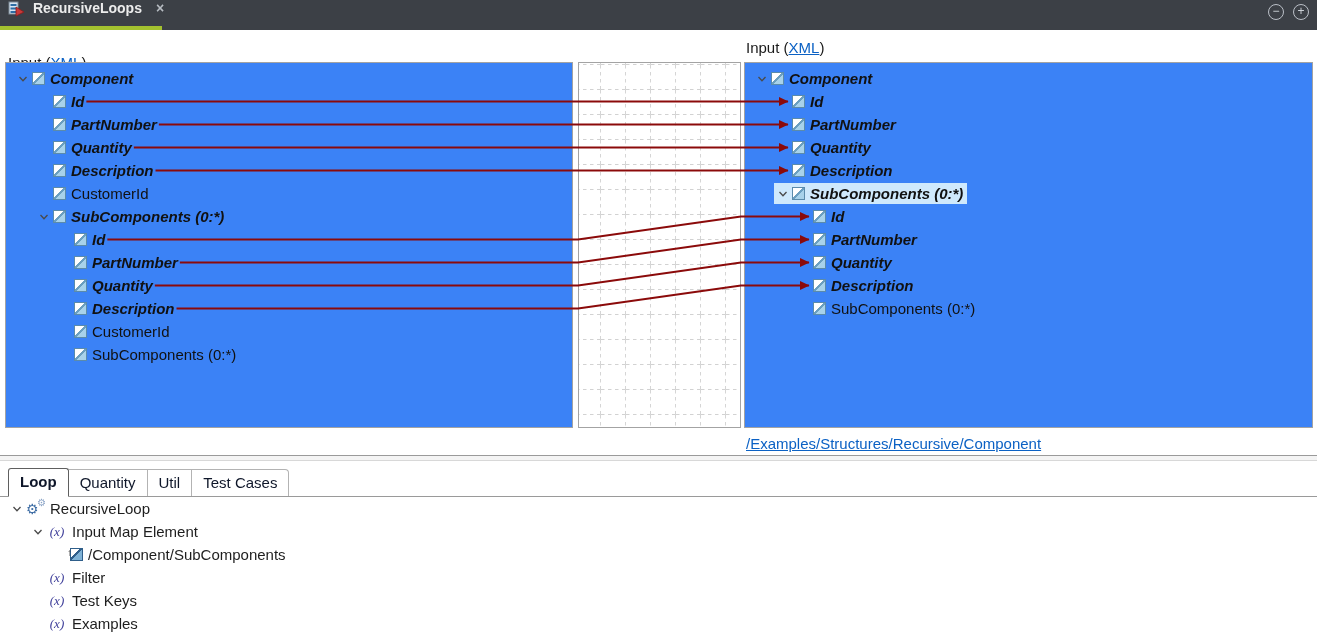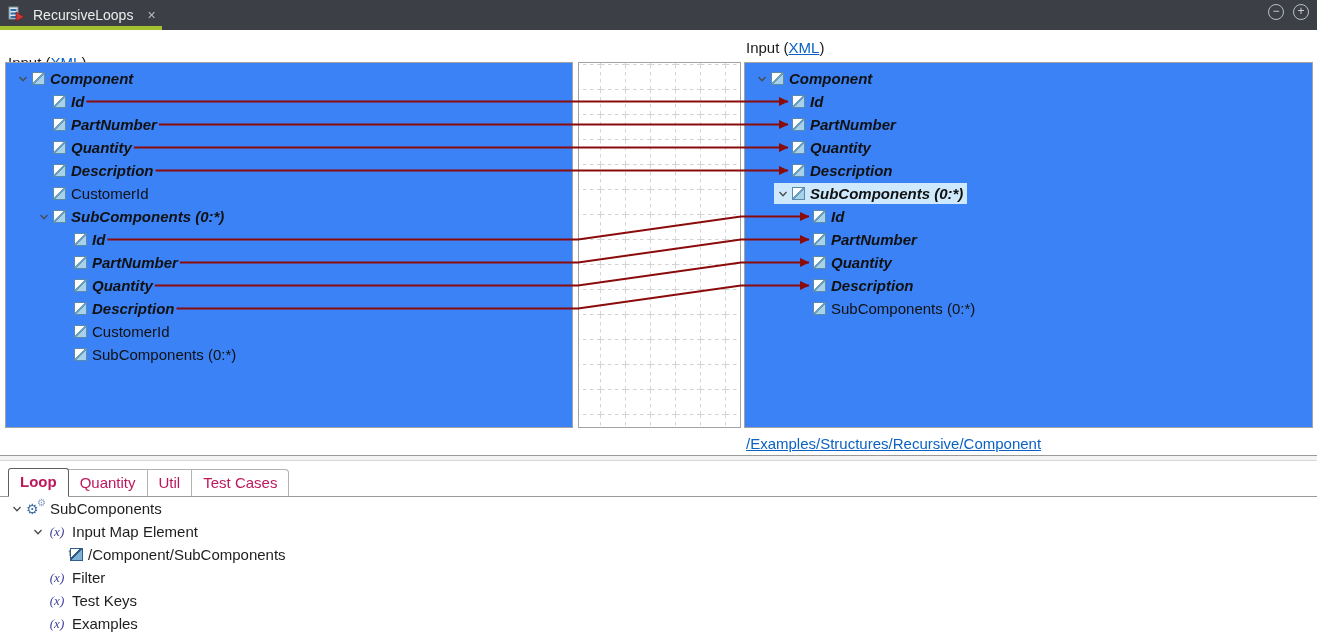--- a/index.html
+++ b/index.html
@@ -2,21 +2,21 @@
 <html><head>
 <meta charset="utf-8">
 <style>
   * { box-sizing: border-box; margin: 0; padding: 0; }
   html,body { width:1317px; height:642px; }
   body { font-family:"Liberation Sans", sans-serif; background:#fff; }
   #page { position:relative; width:1317px; height:642px; background:#fff; overflow:hidden; }
 
   
   .titlebar { position:absolute; left:0; top:0; width:1317px; height:30px; background:#3c4046; }
-  .doc-tab { position:absolute; left:0; top:0; height:30px; display:flex; align-items:center; padding:0 10px 0 8px; }
+  .doc-tab { position:absolute; left:0; top:0; height:30px; display:flex; padding:0 10px 0 8px;font-weight:bold; }
   .doc-tab .title { color:#ececec; font-size:14px; margin-left:7px; }
   .doc-tab .close { color:#b7bcc2; font-size:14px; margin-left:14px; cursor:default; }
   .tab-underline { position:absolute; left:0; top:26px; width:162px; height:4px; }
   .win-btns { position:absolute; right:8px; top:4px; display:flex; gap:9px; }
   .circle-btn { width:16px; height:16px; border:1px solid #babfc6; border-radius:50%;
                 color:#cdd2d8; font-size:12px; line-height:13px; text-align:center; }
 
   
   .pane-header { position:absolute; top:39px; font-size:15px; color:#1a1a1a; }
   a.lnk { color:#0b61c4; text-decoration:underline; cursor:pointer; }
@@ -44,21 +44,21 @@
   
   .footer-link { position:absolute; top:435px; font-size:15px; }
 
   
   .splitter { position:absolute; left:0; top:455px; width:1317px; height:6px;
               border-top:1px solid #9a9a9a; background:#f4f4f4; border-bottom:1px solid #d8d8d8; }
 
   
   .tabstrip { position:absolute; left:0; top:467px; width:1317px; height:30px;
               display:flex; align-items:flex-end; padding-left:8px; border-bottom:1px solid #9a9a9a; }
-  .tab { font-size:15px; color:#be185d; padding:4px 11px 5px 11px; border-top:1px solid #b3b3b3;
+  .tab { font-size:15px; color:#0f172a; padding:4px 11px 5px 11px; border-top:1px solid #b3b3b3;
          border-right:1px solid #b3b3b3; background:#fff; margin-bottom:0; }
   .tab.active { font-weight:bold; border:1px solid #5f5f5f; border-bottom:1px solid #fff;
                 border-radius:3px 3px 0 0; margin-bottom:-1px; padding-bottom:6px; }
   .tab.last { border-radius:0 4px 0 0; }
 
   
   #bottom-tree { position:absolute; left:0; top:497px; width:1317px; }
   #bottom-tree .lbl { font-weight:normal; font-style:normal; color:#1e1e1e; }
   .gears { position:relative; width:19px; height:18px; flex:0 0 19px; }
   .gears .g1 { position:absolute; left:0; top:1px; font-size:14px; color:#3f6ea5; line-height:16px; }
@@ -325,21 +325,21 @@
         <span class="rowc">
           <span class="chev">
             <svg width="10" height="10" viewBox="0 0 10 10">
               <path d="M1.5 3 L5 6.8 L8.5 3" fill="none" stroke="#4a4a4a" stroke-width="1.3"></path>
             </svg>
           </span>
           <span class="gears">
             <span class="g1">⚙</span>
             <span class="g2">⚙</span>
           </span>
-          <span class="lbl">SubComponents</span>
+          <span class="lbl">RecursiveLoop</span>
         </span>
       </div>
       <div class="trow" style="padding-left: 29px;">
         <span class="rowc">
           <span class="chev">
             <svg width="10" height="10" viewBox="0 0 10 10">
               <path d="M1.5 3 L5 6.8 L8.5 3" fill="none" stroke="#4a4a4a" stroke-width="1.3"></path>
             </svg>
           </span>
           <span class="fxicon">(x)</span>

